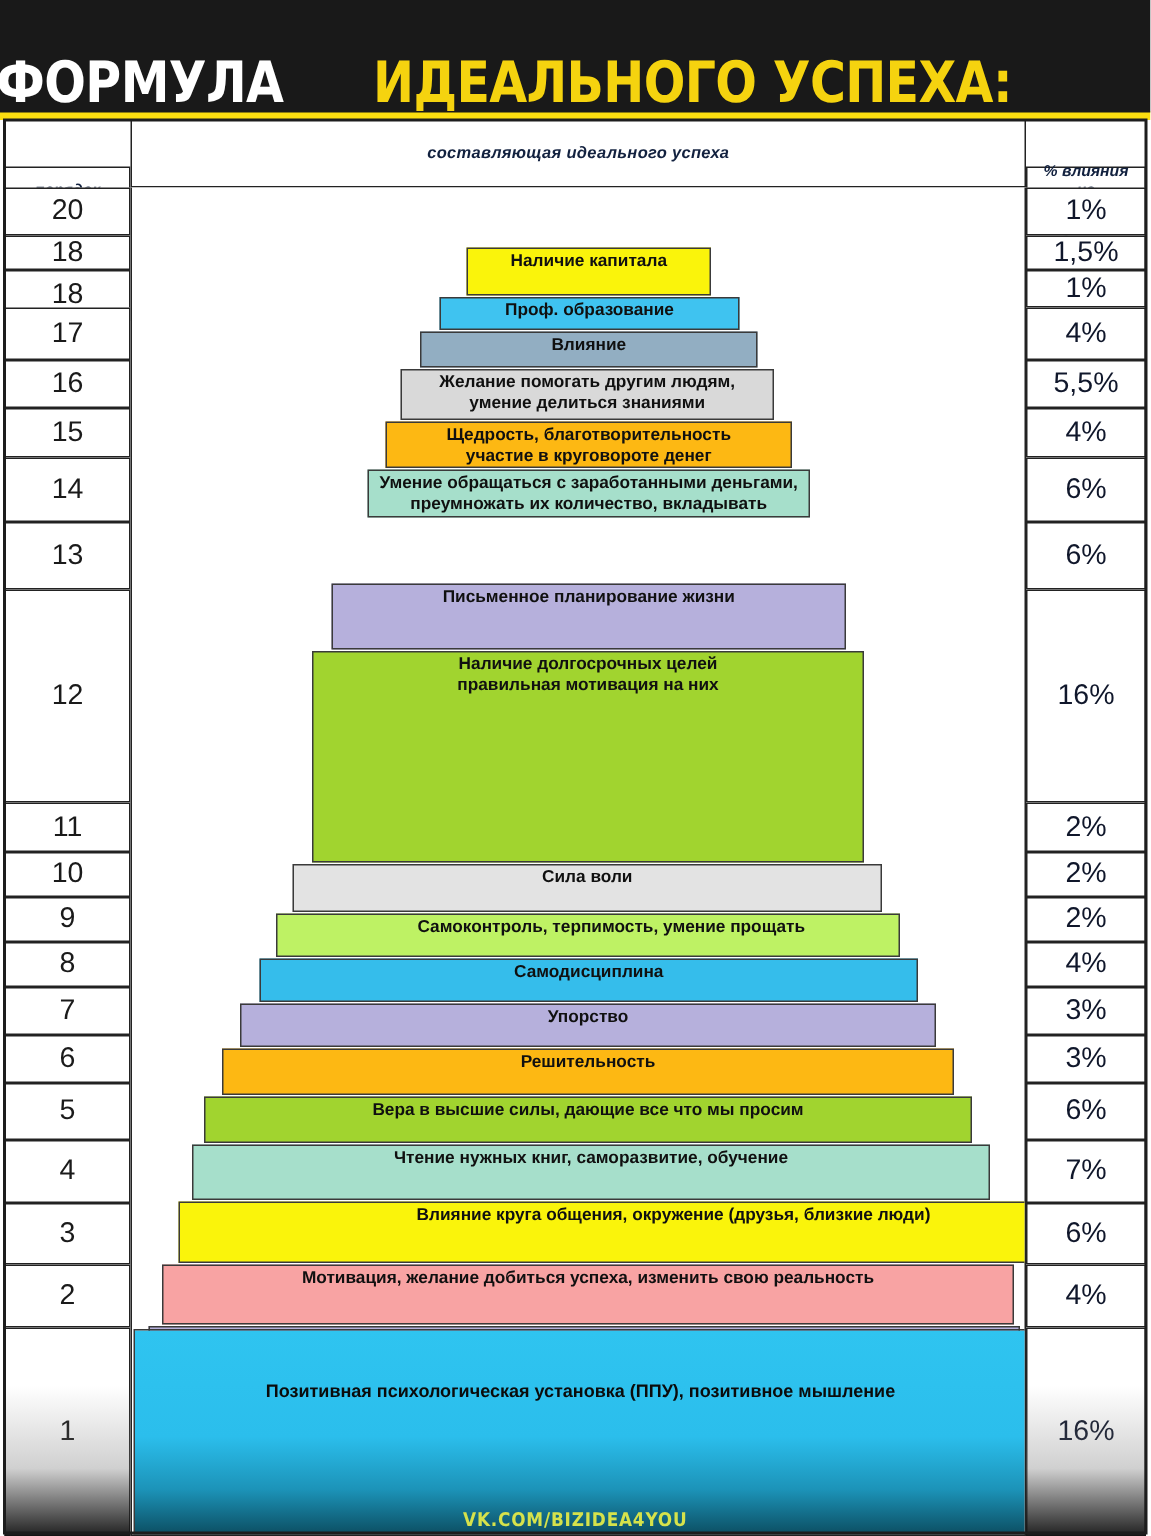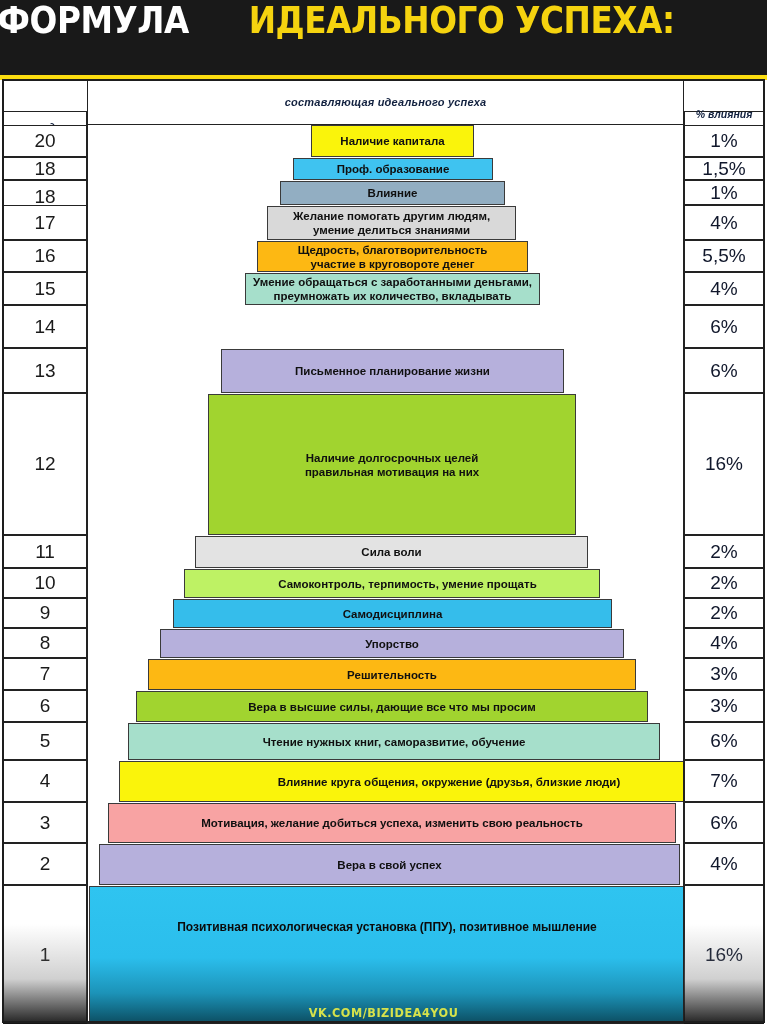--- a/index.html
+++ b/index.html
@@ -26,21 +26,21 @@
     left: 0; top: 0;
     width: 767px; height: 75px;
     background: #191919;
     z-index: 5;
   }
   .header-title {
     position: absolute;
     left: 0; top: 0;
     width: 691px; height: 75px;
     display: flex;
-    align-items: flex-start;
+    align-items: flex-end;
     justify-content: center;
     gap: 10px;
     white-space: nowrap;
   }
   .title-word {
     font-family: "DejaVu Sans", sans-serif;
     font-weight: 700;
     font-size: 38px;
     line-height: 40px;
     letter-spacing: -0.5px;
@@ -141,29 +141,30 @@
     border-right: 1.6px solid #222;
     border-bottom: 1.6px solid #222;
     background: #ffffff;
     overflow: hidden;
   }
 
   .bar {
     position: absolute;
     border: 1.4px solid #3a3a3a;
     display: flex;
-    align-items: center;
+    align-items: flex-start;
     justify-content: center;
     text-align: center;
     font-weight: 700;
     font-size: 11.5px;
     line-height: 14px;
     color: #101010;
     padding: 1px 4px;
     white-space: pre-line;
+    margin-top: 40px;
   }
 
   
   .base-bar {
     position: absolute;
     border: 1.4px solid #3a3a3a;
     display: flex;
     align-items: center;
     justify-content: center;
     text-align: center;

